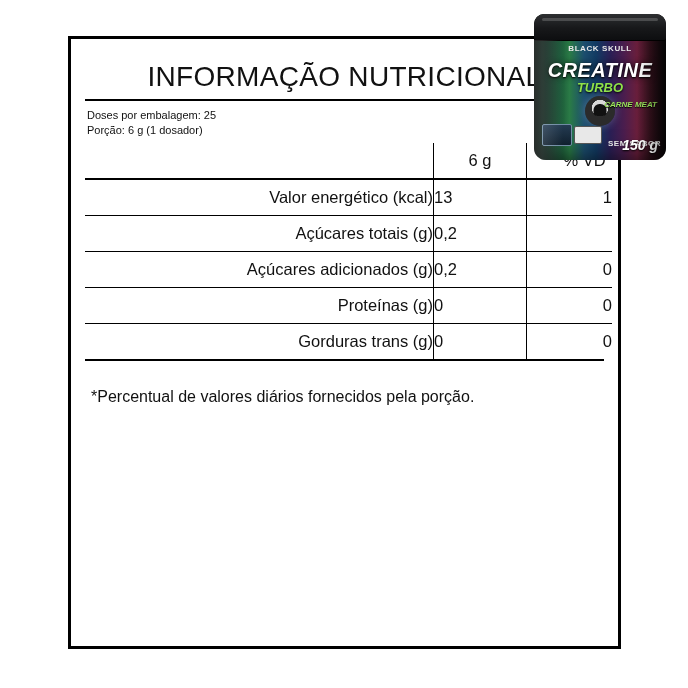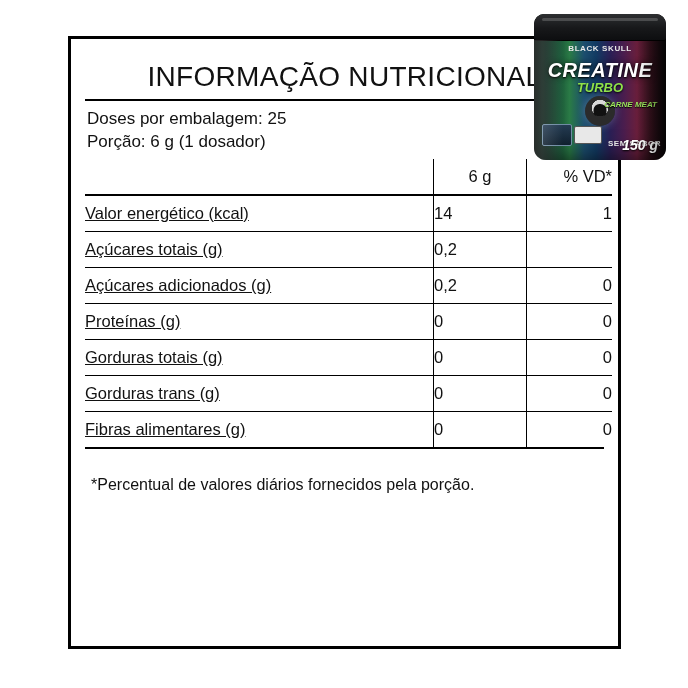--- a/index.html
+++ b/index.html
@@ -39,21 +39,21 @@
   }
 
   #title-rule {
     height: 2px;
     background: #000;
     margin: 0 14px 0 14px;
   }
 
   .serving {
     padding: 7px 0 5px 16px;
-    font-size: 17px;
+    font-size: 11px;
     line-height: 1.35;
     color: #111;
   }
 
   table.nutri {
     border-collapse: collapse;
     width: calc(100% - 28px);
     margin: 0 14px;
     table-layout: fixed;
   }
@@ -64,21 +64,21 @@
     font-weight: 400;
     font-size: 16.5px;
     color: #111;
     height: 35px;
     vertical-align: middle;
   }
   table.nutri tr:first-child td, table.nutri tr:first-child th {
     border-top: 2.2px solid #000;
   }
 
-  .col-label { width: 348px; text-align: left; text-decoration: underline; }
+  .col-label { width: 348px; text-align: right; }
   .col-amt   { width: 92px;  border-left: 1.8px solid #000; }
   .col-vd    { width: 85px;  text-align: right; border-left: 1.8px solid #000; }
 
   .lbl { padding-left: 8px; }
   .ind1 { padding-left: 28px; margin-left: 10px; }
   .ind2 { padding-left: 38px; }
 
   thead th {
     font-weight: bold;
     font-size: 17px;
@@ -267,50 +267,40 @@
     <thead>
       <tr class="headrow-top">
         <th class="col-label"></th>
         <th class="col-amt">6 g</th>
         <th class="col-vd">% VD*</th>
       </tr>
     </thead>
     <tbody>
       <tr>
         <td class="col-label lbl">Valor energético (kcal)</td>
-        <td class="col-amt">14</td>
+        <td class="col-amt">13</td>
         <td class="col-vd">1</td>
       </tr>
       <tr>
         <td class="col-label ind1">Açúcares totais (g)</td>
         <td class="col-amt">0,2</td>
         <td class="col-vd"></td>
       </tr>
       <tr>
         <td class="col-label ind2">Açúcares adicionados (g)</td>
         <td class="col-amt">0,2</td>
         <td class="col-vd">0</td>
       </tr>
       <tr>
         <td class="col-label lbl">Proteínas (g)</td>
         <td class="col-amt">0</td>
         <td class="col-vd">0</td>
       </tr>
       <tr>
-        <td class="col-label lbl">Gorduras totais (g)</td>
-        <td class="col-amt">0</td>
-        <td class="col-vd">0</td>
-      </tr>
-      <tr>
         <td class="col-label ind1">Gorduras trans (g)</td>
-        <td class="col-amt">0</td>
-        <td class="col-vd">0</td>
-      </tr>
-      <tr>
-        <td class="col-label lbl">Fibras alimentares (g)</td>
         <td class="col-amt">0</td>
         <td class="col-vd">0</td>
       </tr>
     </tbody>
   </table>
 
   <div class="footnote">*Percentual de valores diários fornecidos pela porção.</div>
 </div>
 
 <div id="product">

